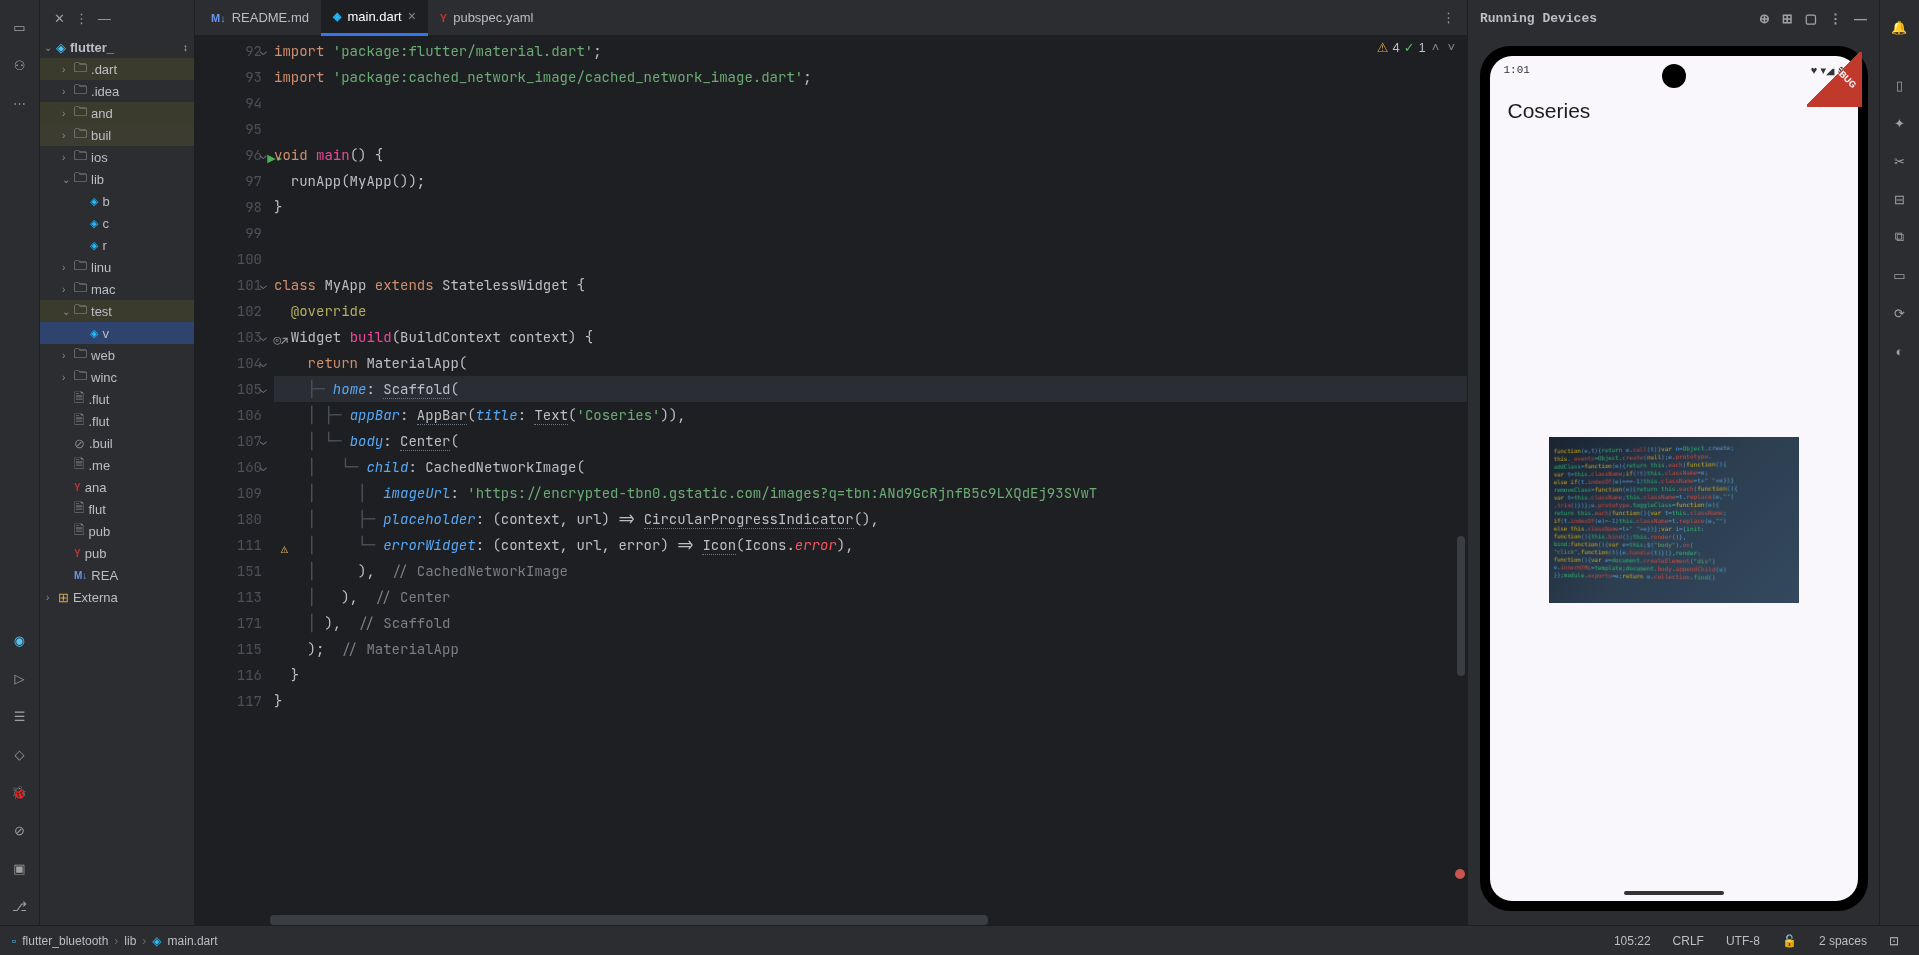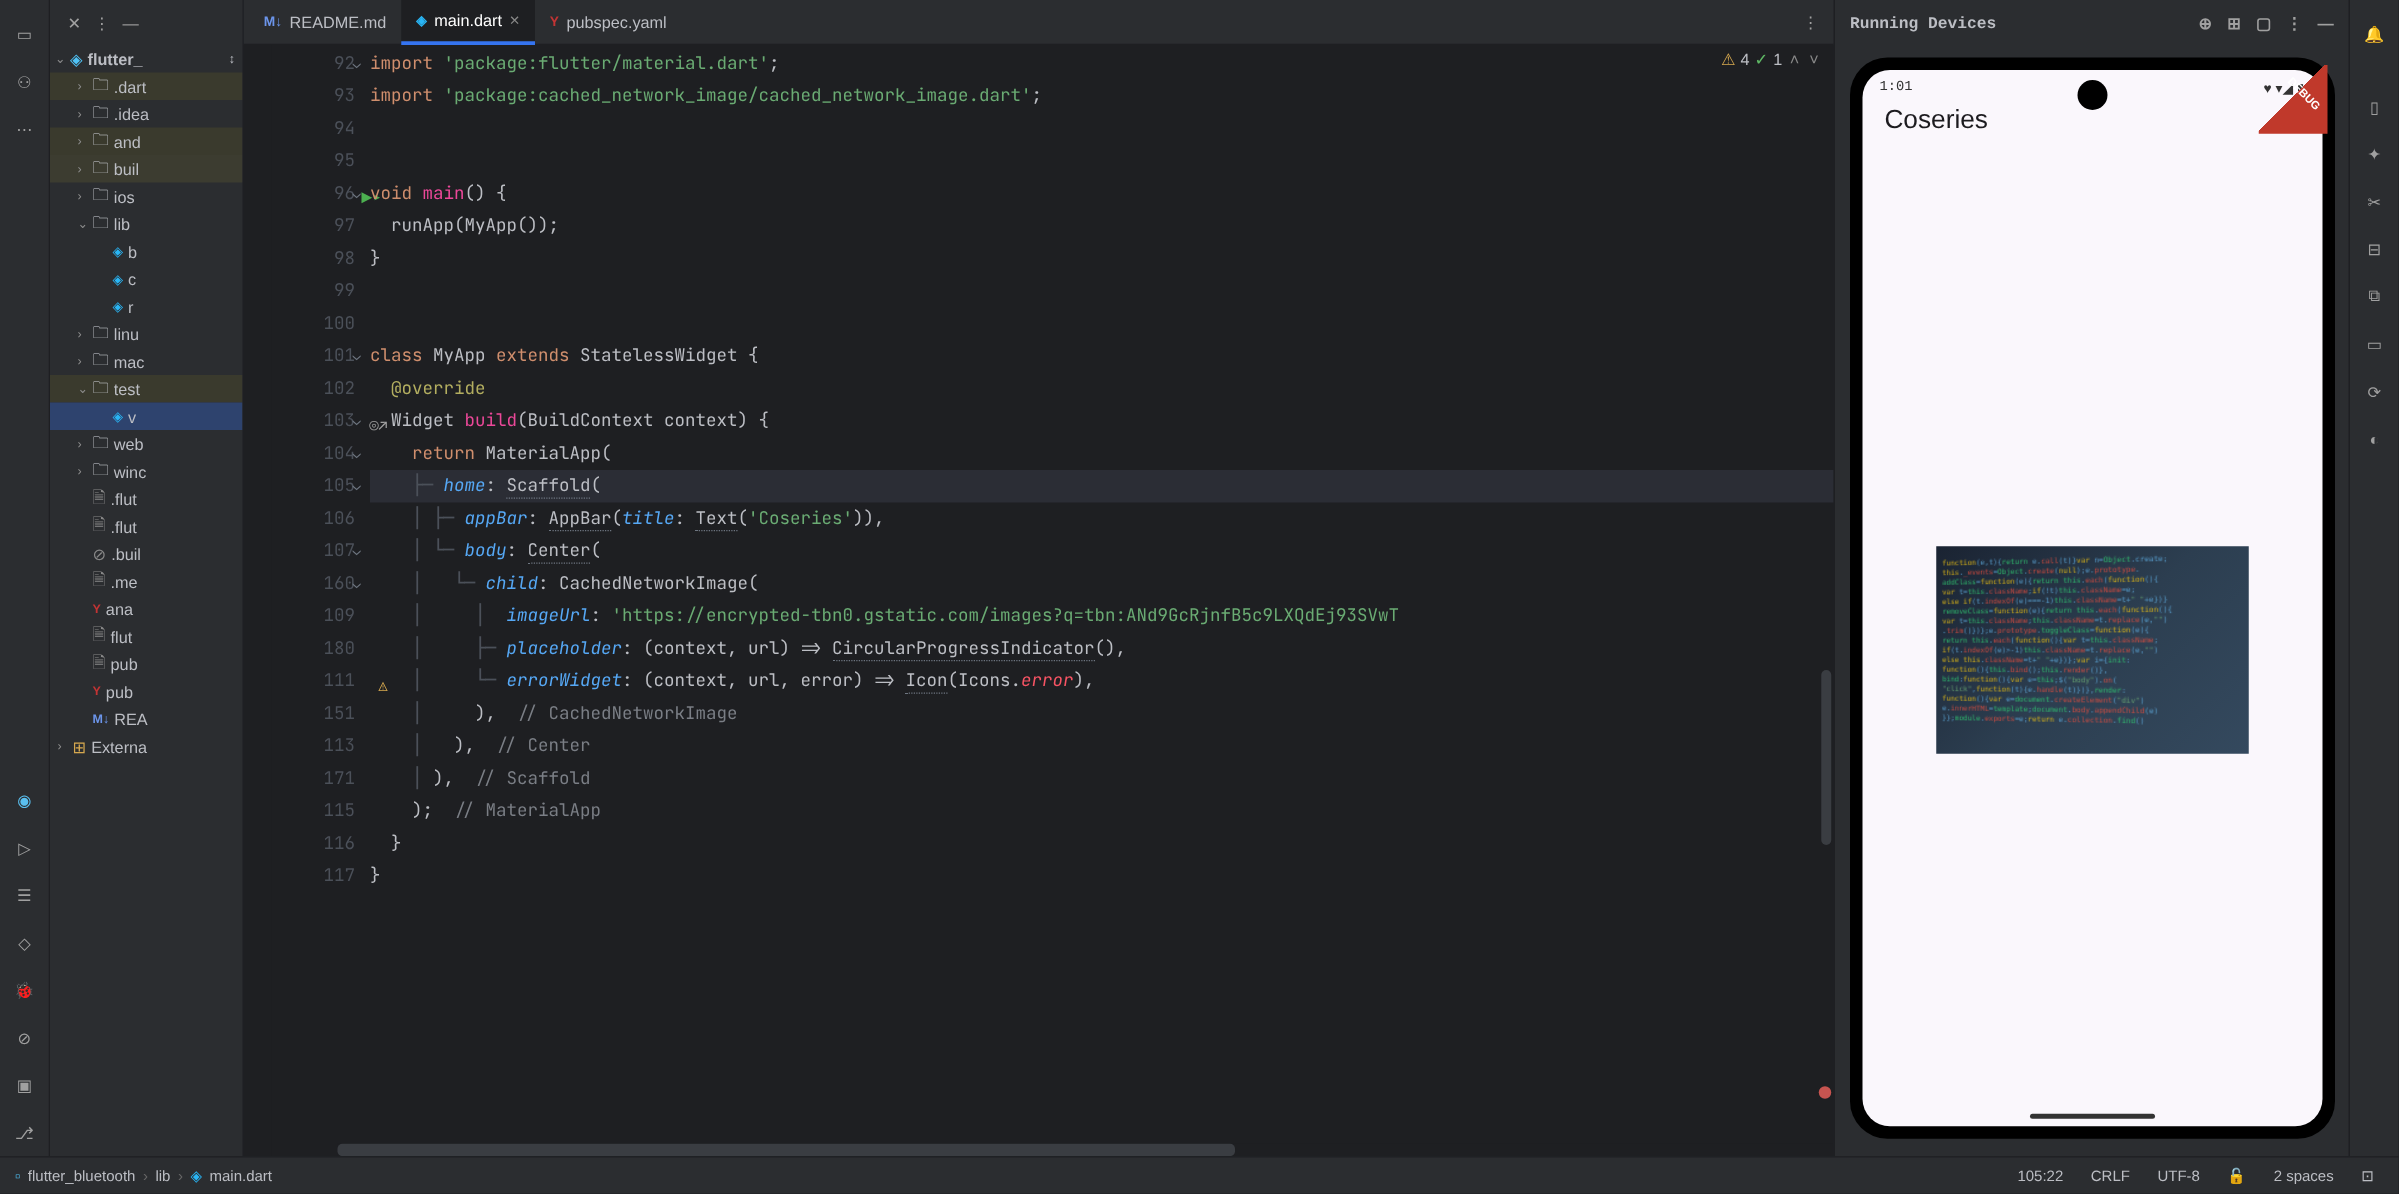--- a/index.html
+++ b/index.html
@@ -93,21 +93,20 @@
 .gutter {
   width: 75px;
   background: #1e1f22;
   text-align: right;
   padding-right: 8px;
   color: #4b5059;
   font-family: 'JetBrains Mono', Consolas, monospace;
   font-size: 14px;
   line-height: 26px;
   padding-top: 2px;
-  margin-left: 22px;
 }
 .gutter .ln { position: relative; }
 .gutter .run-icon {
   position: absolute; right: -22px; top: 4px;
   color: #4caf50; font-size: 14px;
 }
 .gutter .target-icon {
   position: absolute; right: -26px; top: 4px;
   color: #a0a0a0; font-size: 12px;
 }
@@ -221,21 +220,21 @@
   font-size: 11px;
   color: #333;
 }
 .device-status .time { flex: 1; font-family: Liberation Mono, monospace; }
 .device-camera {
   position: absolute; top: 8px; left: 50%; transform: translateX(-50%);
   width: 24px; height: 24px; border-radius: 12px; background: #000;
 }
 .app-bar {
   height: 54px;
-  display: flex; 
+  display: flex; align-items: center;
   padding: 0 18px;
   font-size: 21px;
   color: #1c1b1f;
 }
 .app-body {
   height: calc(100% - 82px);
   display: flex; align-items: center; justify-content: center;
 }
 .app-image {
   width: 250px; height: 166px;

